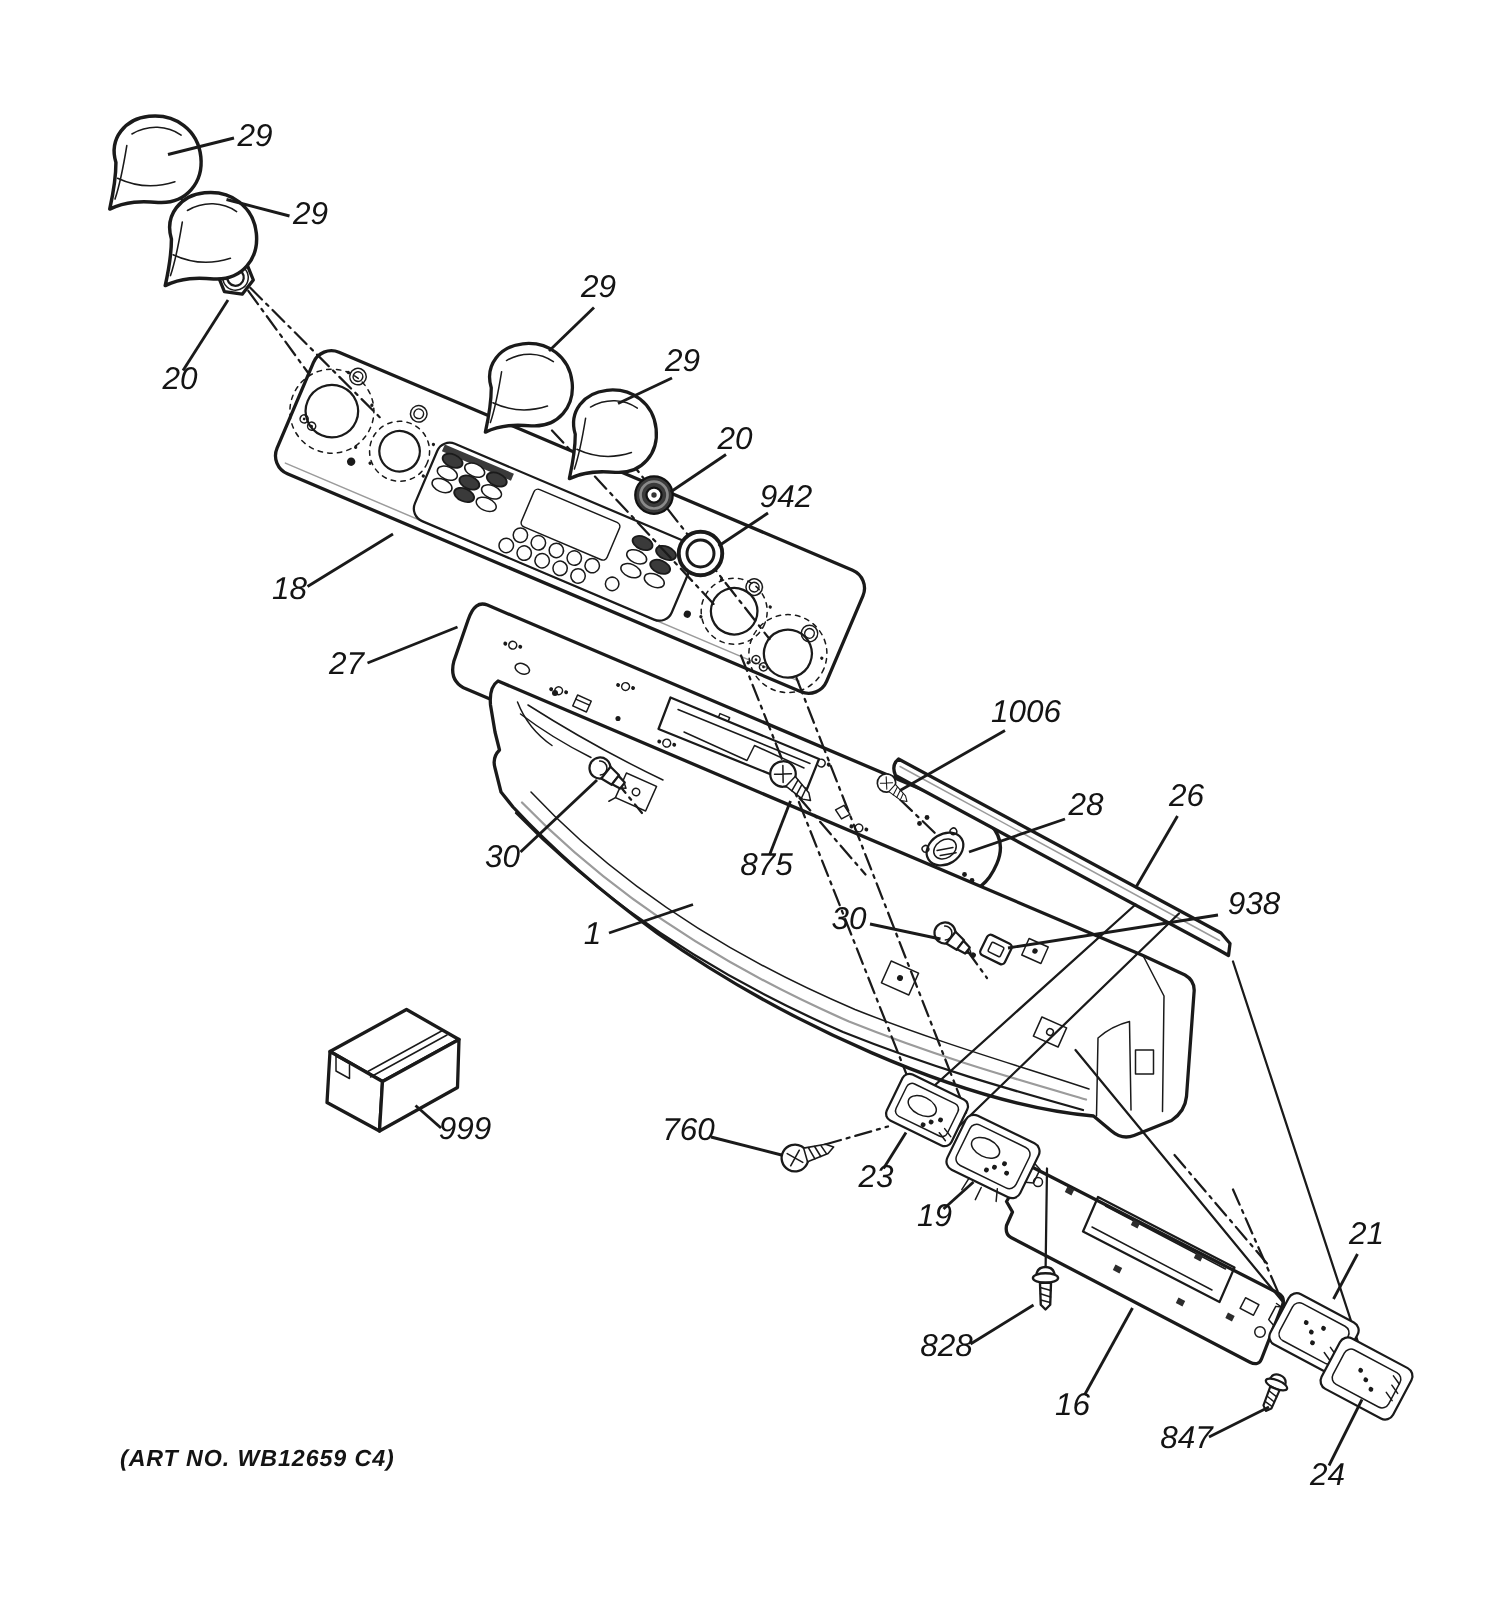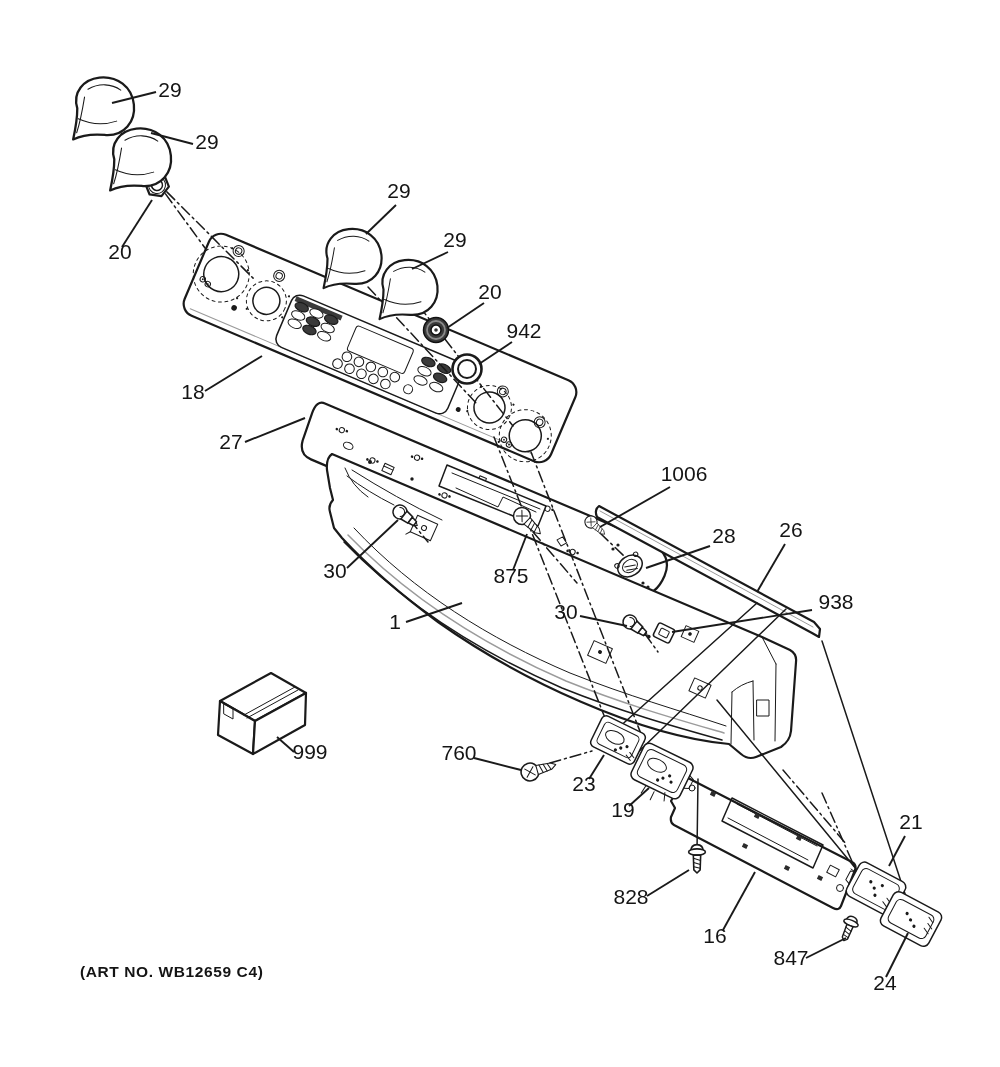--- a/index.html
+++ b/index.html
@@ -1,17 +1,17 @@
 <!DOCTYPE html>
 <html><head>
 <meta charset="utf-8">
 <style>
   html,body{margin:0;padding:0;background:#fff;}
   .stage{position:relative;width:1000px;height:1067px;background:#fff;overflow:hidden;
-         font-family:"Liberation Sans",sans-serif;}
+         font-family:"Liberation Sans",sans-serif;font-style:italic;}
   svg{display:block}
   .s   {stroke:#1a1a1a;fill:none;stroke-width:1.5;stroke-linecap:round;stroke-linejoin:round}
   .thin{stroke-width:1}
   .sw  {fill:#fff;stroke:#1a1a1a;stroke-width:1.5;stroke-linejoin:round}
   .sw2 {fill:#fff;stroke:#1a1a1a;stroke-width:2.2;stroke-linejoin:round}
   .swt {fill:#fff;stroke:#1a1a1a;stroke-width:1;stroke-linejoin:round}
   .gray{stroke:#9b9b9b}
   .dd  {stroke-dasharray:11 4 2 4}
   .dsh {stroke-dasharray:3 3.5}
   .dot {fill:#1a1a1a;stroke:none}

